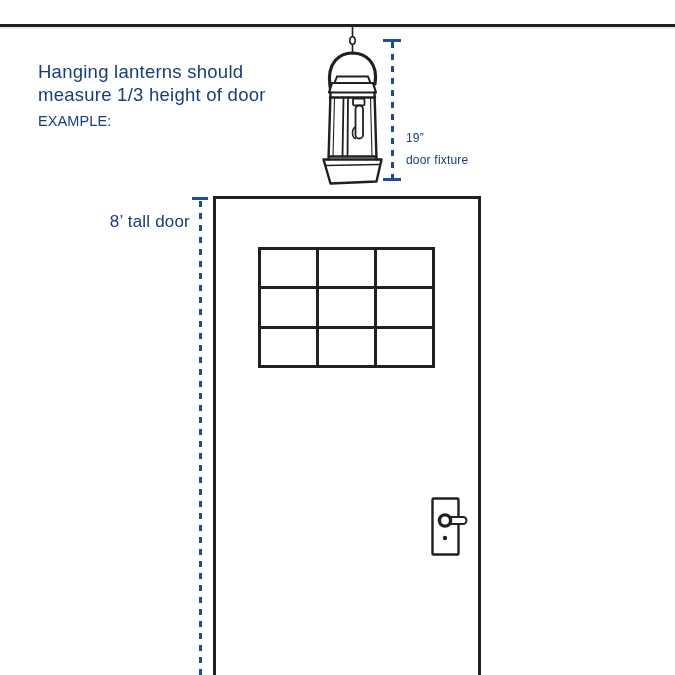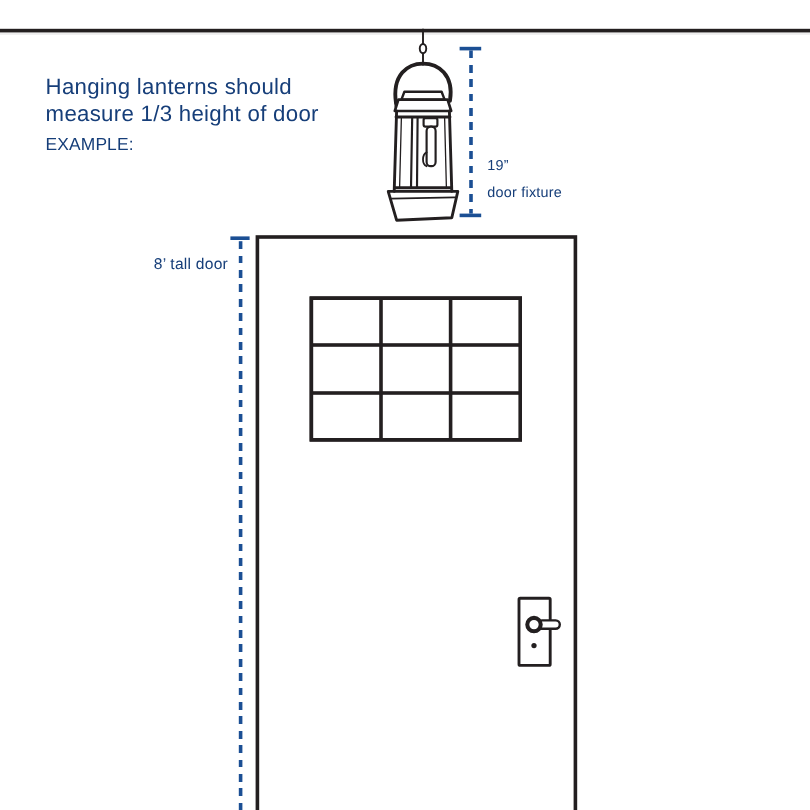--- a/index.html
+++ b/index.html
@@ -18,21 +18,21 @@
     padding-left:48px;
   }
   .abs{position:absolute;}
   
   .ceiling{left:0;top:24px;width:675px;height:3px;background:var(--line-black);box-shadow:0 2px 0 #ededed;}
   
   .headline{left:38px;top:60px;font-size:18.5px;line-height:23px;letter-spacing:.25px;color:var(--text-blue);}
   .example{left:38px;top:114px;font-size:14.5px;line-height:14.4px;font-weight:normal;letter-spacing:.1px;color:var(--text-blue);}
   
   .fixture-label{left:406px;top:84px;font-size:12px;line-height:21.5px;letter-spacing:.2px;color:var(--text-blue);margin-top:44px;}
-  .door-label{left:40px;top:212px;width:150px;text-align:right;font-size:13px;letter-spacing:.2px;color:var(--text-blue);}
+  .door-label{left:40px;top:212px;width:150px;text-align:right;font-size:17px;letter-spacing:.2px;color:var(--text-blue);}
   
   .v-dash{width:3px;background:repeating-linear-gradient(to bottom,var(--dash-blue) 0 6.5px,transparent 6.5px 12px);}
   .dash-cap{height:3px;background:var(--dash-blue);}
   .fixture-dash{left:390.5px;top:42px;height:136px;}
   .fixture-cap-top{left:383px;top:39px;width:18px;}
   .fixture-cap-bottom{left:383px;top:178px;width:18px;}
   .door-dash{left:198.5px;top:201px;height:474px;}
   .door-cap-top{left:192px;top:197px;width:16px;}
   
   .door{left:213px;top:196px;width:268px;height:486px;border:3px solid var(--line-black);background:#fff;}

